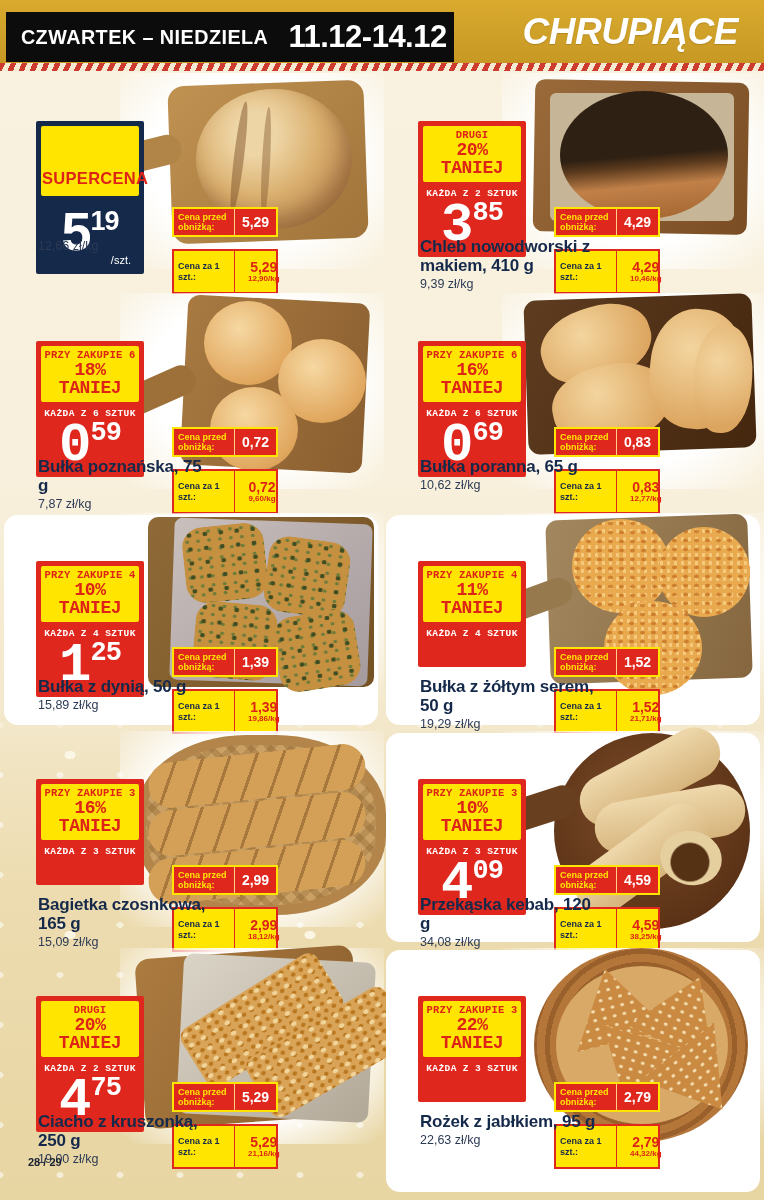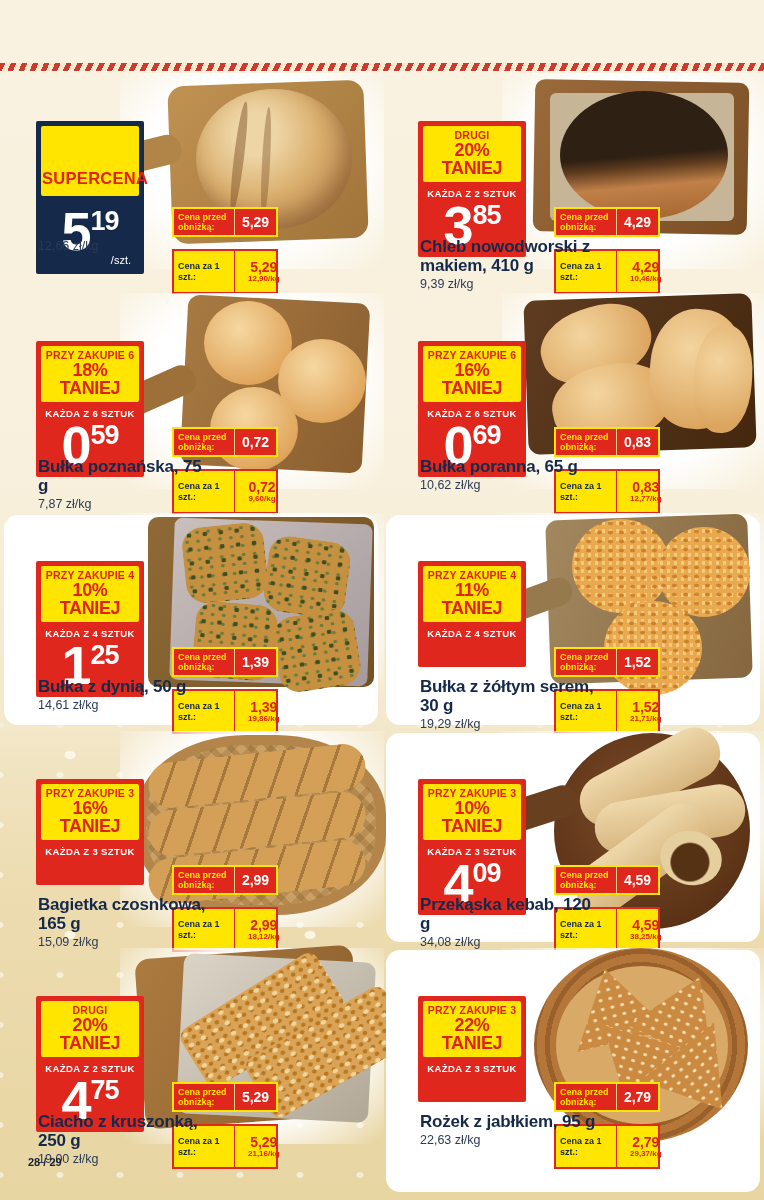--- a/index.html
+++ b/index.html
@@ -134,21 +134,21 @@
     clip-path:polygon(50% 2%,100% 88%,0 88%);
     background-color:#ca8a41;
     background-image:radial-gradient(#f2dcae 1.6px,transparent 2.1px);background-size:10px 9px;}
   .p10 .s3{left:60px;top:14px;transform:rotate(-14deg);}
   .p10 .s4{left:128px;top:20px;transform:rotate(24deg);}
   .p10 .s5{left:84px;top:74px;transform:rotate(196deg);}
   .p10 .s6{left:142px;top:82px;transform:rotate(142deg);}
   
   .badge{position:absolute;left:36px;top:46px;width:108px;min-height:106px;box-sizing:border-box;
     padding:5px 5px 8px;text-align:center;border-radius:2px;}
-  .badge-red{background:#e0271d;}
+  .badge-red{background:#e0271d;font-family:Liberation Mono, monospace;}
   .badge-navy{background:#15294b;}
   .band{background:#ffe500;border-radius:2px;padding:3px 1px 4px;color:#dd2417;font-weight:700;}
   .band-line1{font-size:10.5px;letter-spacing:.2px;}
   .band-line2{font-size:18px;line-height:1.02;letter-spacing:-.4px;}
   .band-line2:empty{display:none;}
   .badge-navy .band-line1{font-size:16.5px;padding:4px 0;letter-spacing:.3px;margin-top:36px;}
   .qty{color:#fff;font-size:9.5px;font-weight:700;margin-top:6px;letter-spacing:.4px;}
   .qty:empty{display:none;}
   .bprice{color:#fff;font-weight:700;font-size:54px;line-height:.88;margin-top:3px;letter-spacing:-3px;}
   .badge-navy .bprice{margin-top:12px;}
@@ -172,20 +172,27 @@
   .pkg{color:#2c3b55;font-size:12.5px;margin-top:2px;}
   
   .pagenum{position:absolute;left:28px;top:1156px;color:#1a2233;font-weight:700;font-size:11px;}
 </style>
 </head>
 <body>
 
 <div class="page">
   <div class="sparkle"></div>
 
+  <div class="header">
+    <div class="datebox">
+      <span class="d1">CZWARTEK – NIEDZIELA</span>
+      <span class="d2">11.12-14.12</span>
+    </div>
+    <div class="cat">CHRUPIĄCE</div>
+  </div>
   <div class="stripes"></div>
 
   <div id="grid">
       <div class="cell col-0 row-0">
     <div class="photo p1">
       <i class="s s1"></i>
           <i class="s s2"></i>
           <i class="s s3"></i>
           <i class="s s4"></i>
           <i class="s s5"></i>
@@ -335,21 +342,21 @@
     </div>
     <div class="pbox pbox-yellow">
       <span class="pyl">Cena za 1 szt.:</span>
       <span class="pyv">
             <b>1,39</b>
             <i>19,86/kg</i>
           </span>
     </div>
     <div class="txt">
       <div class="pname">Bułka z dynią, 50 g</div>
-      <div class="pkg">14,61 zł/kg</div>
+      <div class="pkg">15,89 zł/kg</div>
     </div>
   </div>
       <div class="cell col-1 row-2 white">
     <div class="photo p6">
       <i class="s s1"></i>
           <i class="s s2"></i>
           <i class="s s3"></i>
           <i class="s s4"></i>
           <i class="s s5"></i>
     </div>
@@ -366,21 +373,21 @@
       <span class="pbv">1,52</span>
     </div>
     <div class="pbox pbox-yellow">
       <span class="pyl">Cena za 1 szt.:</span>
       <span class="pyv">
             <b>1,52</b>
             <i>21,71/kg</i>
           </span>
     </div>
     <div class="txt">
-      <div class="pname">Bułka z żółtym serem, 30 g</div>
+      <div class="pname">Bułka z żółtym serem, 50 g</div>
       <div class="pkg">19,29 zł/kg</div>
     </div>
   </div>
       <div class="cell col-0 row-3">
     <div class="photo p7">
       <i class="s s1"></i>
           <i class="s s2"></i>
           <i class="s s3"></i>
           <i class="s s4"></i>
     </div>
@@ -492,21 +499,21 @@
 
     </div>
     <div class="pbox pbox-red">
       <span class="pbl">Cena przed obniżką:</span>
       <span class="pbv">2,79</span>
     </div>
     <div class="pbox pbox-yellow">
       <span class="pyl">Cena za 1 szt.:</span>
       <span class="pyv">
             <b>2,79</b>
-            <i>29,37/kg</i>
+            <i>44,32/kg</i>
           </span>
     </div>
     <div class="txt">
       <div class="pname">Rożek z jabłkiem, 95 g</div>
       <div class="pkg">22,63 zł/kg</div>
     </div>
   </div>
     </div>
 
   <div class="pagenum">28 / 29</div>

